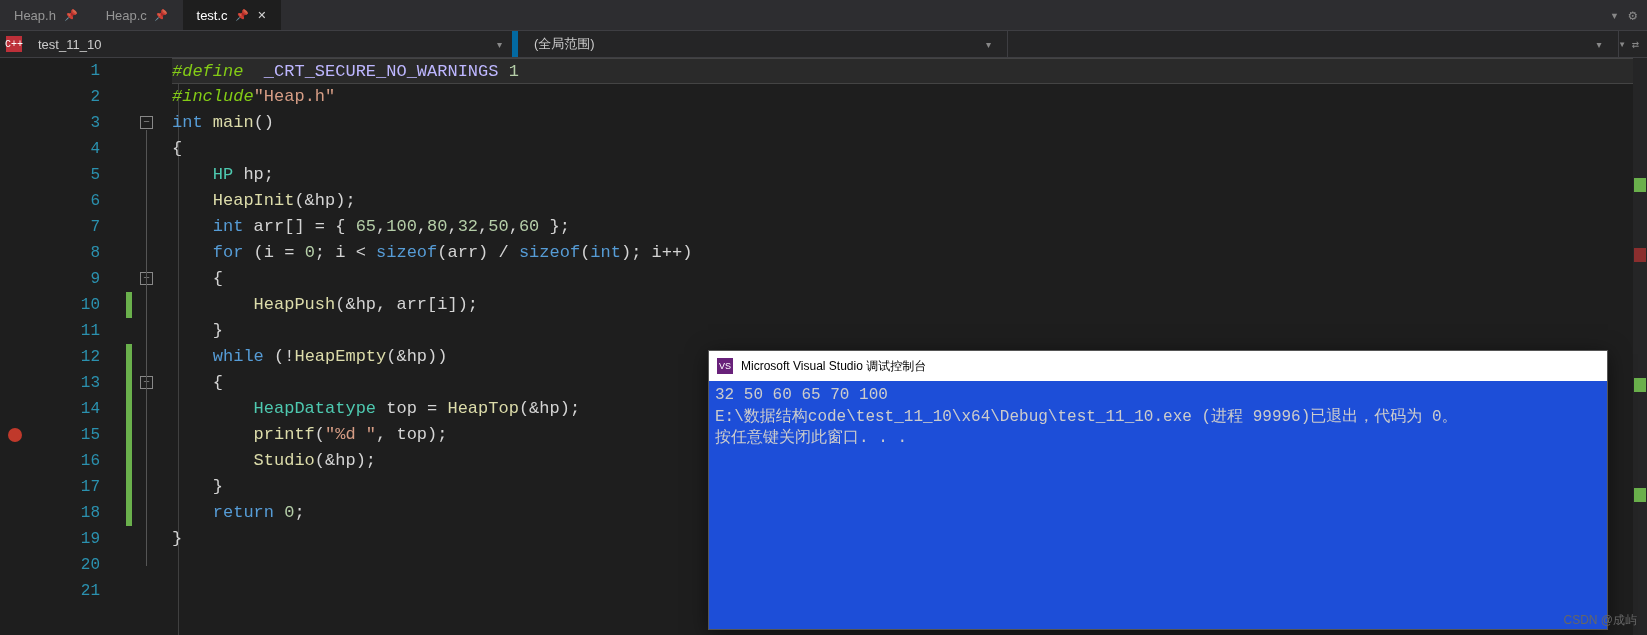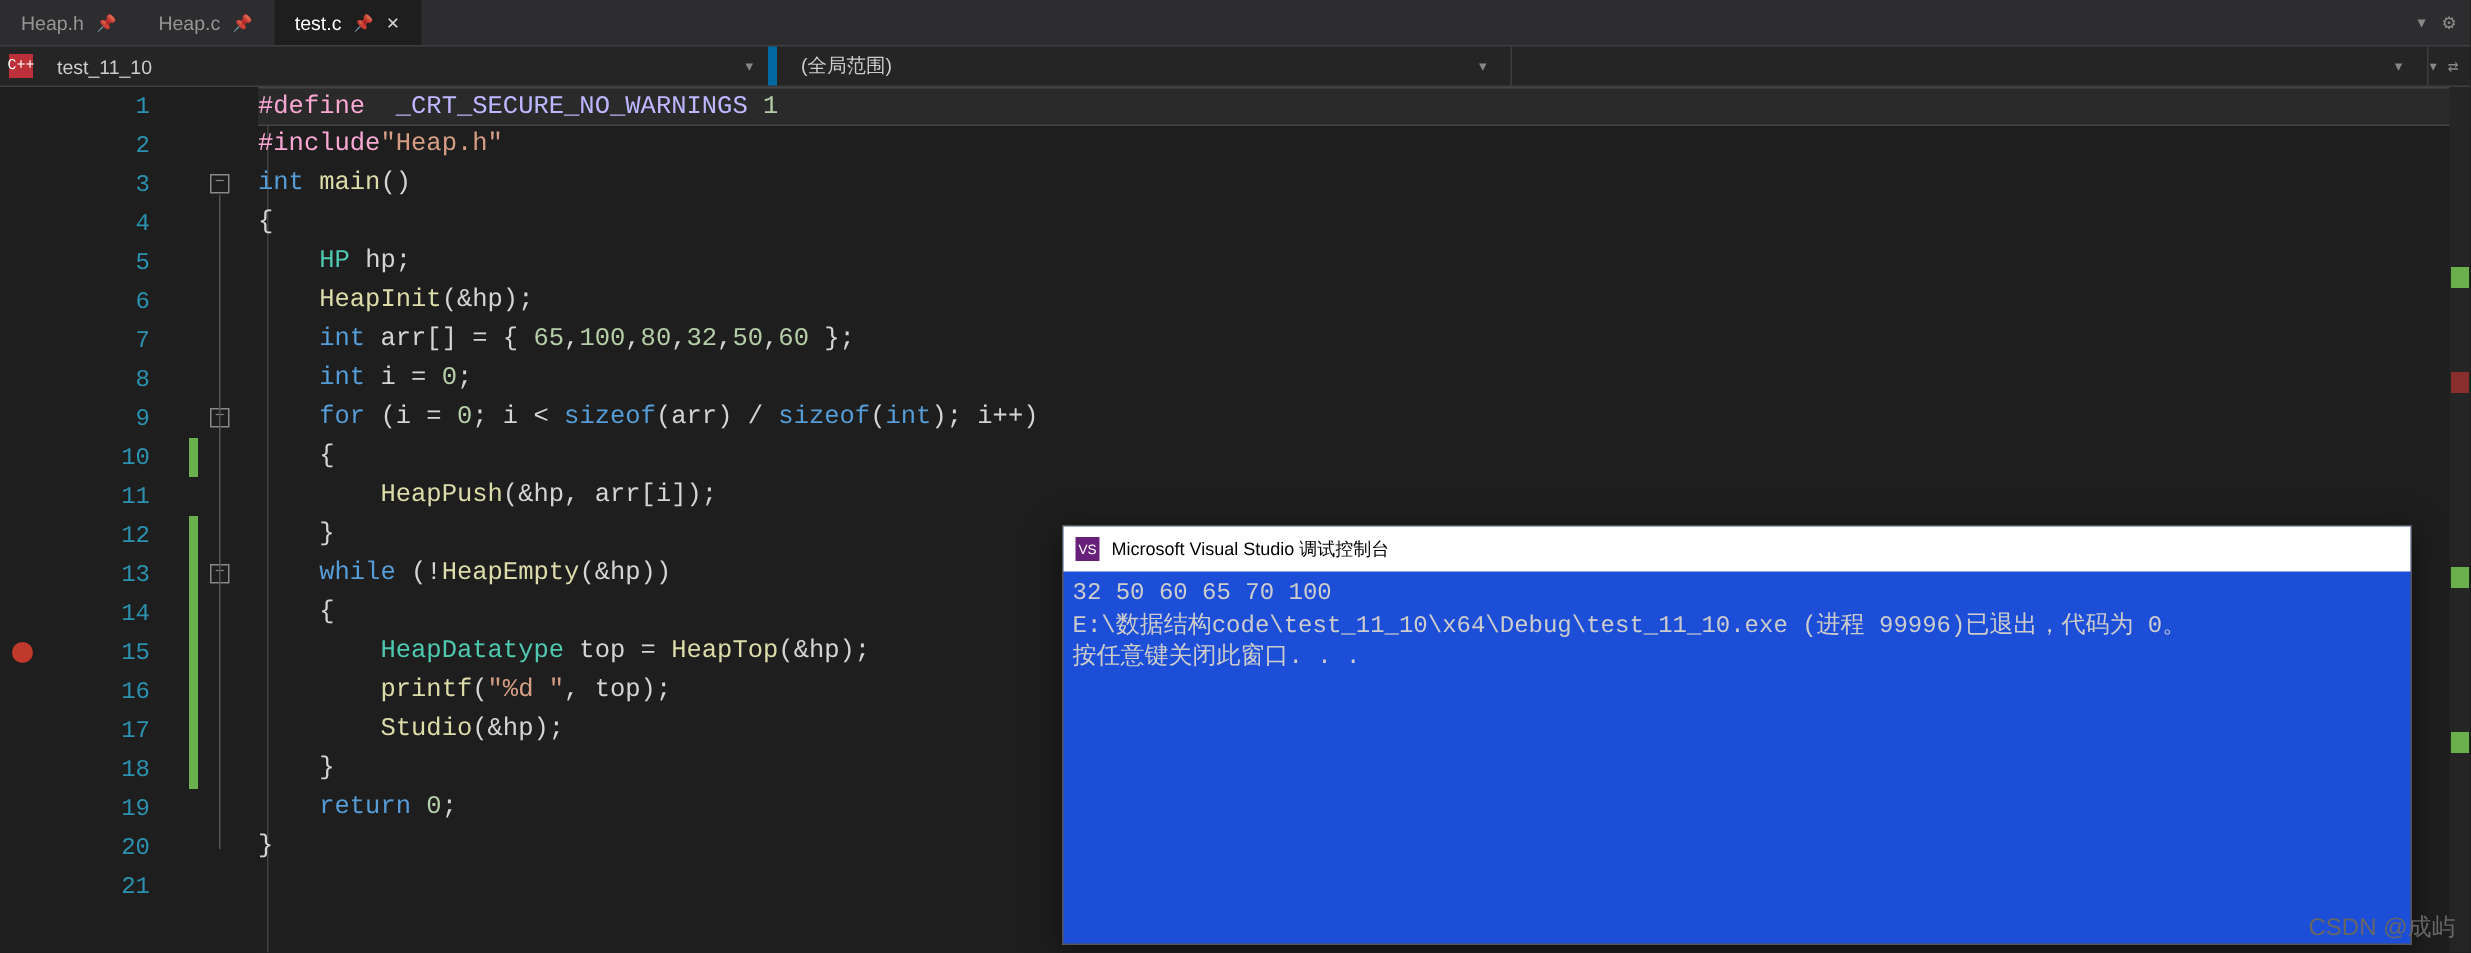--- a/index.html
+++ b/index.html
@@ -29,32 +29,32 @@
 .ln-col { flex:1; background:#1e1e1e; text-align:right; padding-right:26px; }
 .ln { height:26px; line-height:26px; color:#2b91af; font-size:16px; }
 .marker-col { width:44px; background:#1e1e1e; position:relative; }
 .fold { position:absolute; left:14px; width:13px; height:13px; border:1px solid #888; background:#1e1e1e; font-size:11px; line-height:11px; text-align:center; color:#888; cursor:pointer; }
 .grn { position:absolute; left:0; width:6px; background:#6ab04c; }
 .vline { position:absolute; left:20px; width:1px; background:#555; }
 .code-area { flex:1; padding-left:2px; position:relative; font-size:17px; }
 .cl { height:26px; line-height:26px; white-space:pre; position:relative; }
 .cl.hl { background:#2a2a2a; border-top:1px solid #444; border-bottom:1px solid #444; }
 .guide { position:absolute; top:0; bottom:0; width:1px; background:#404040; }
-.k { color:#569cd6; } .d { color:#f9a8d4; } .m { color:#beb7ff; } .s { color:#d69d85; } .n { color:#b5cea8; } .f { color:#dcdcaa; } .t { color:#4ec9b0; } .p { color:#d4d4d4; }
+.k { color:#569cd6; } .d { color:#84cc16;font-style:italic; } .m { color:#beb7ff; } .s { color:#d69d85; } .n { color:#b5cea8; } .f { color:#dcdcaa; } .t { color:#4ec9b0; } .p { color:#d4d4d4; }
 .scroll-ind{position:absolute;right:0;top:58px;width:14px;bottom:0;background:#252526;}
 .sbox{position:absolute;right:1px;width:12px;height:14px;}
 .sgrn{background:#6ab04c;} .sred{background:#8b2e2e;}
 
 
 .console { position:absolute; top:350px; left:708px; width:900px; height:280px; background:#1d4ed8; border:1px solid #555; box-shadow:0 4px 20px rgba(0,0,0,.5); }
 .con-title { height:30px; background:#fff; color:#000; display:flex; align-items:center; padding:0 8px; font-family:"Segoe UI","Microsoft YaHei",sans-serif; font-size:12px; gap:8px; }
 .con-icon { width:16px; height:16px; background:#68217a; color:#fff; font-size:9px; display:flex; align-items:center; justify-content:center; }
 .con-body { padding:4px 6px; color:#ccc; font-family:"NSimSun","Courier New",monospace; font-size:16px; white-space:pre; line-height:1.35; }
 
-.watermark { position:absolute; bottom:6px; right:10px; color:#666; font-family:"Segoe UI",sans-serif; font-size:16px; }
+.watermark { position:absolute; bottom:6px; right:10px; color:#666; font-family:"Segoe UI",sans-serif; font-size:12px; }
 </style>
 </head>
 <body>
 
 <div class="tab-bar">
   <div class="tab">
       <span>Heap.h</span>
       <span class="pin">📌</span>
     </div>
   <div class="tab">
@@ -132,21 +132,20 @@
   </div>
   <div class="code-area">
     <div class="guide" style="left:8px"></div>
     <div class="cl hl"><span class="d">#define</span><span class="m">  _CRT_SECURE_NO_WARNINGS</span><span class="n"> 1</span></div>
     <div class="cl"><span class="d">#include</span><span class="s">"Heap.h"</span></div>
     <div class="cl"><span class="k">int</span><span class="f"> main</span><span class="p">()</span></div>
     <div class="cl"><span class="p">{</span></div>
     <div class="cl"><span class="t">    HP</span><span class="p"> hp;</span></div>
     <div class="cl"><span class="f">    HeapInit</span><span class="p">(&amp;hp);</span></div>
     <div class="cl"><span class="k">    int</span><span class="p"> arr[] = { </span><span class="n">65</span><span class="p">,</span><span class="n">100</span><span class="p">,</span><span class="n">80</span><span class="p">,</span><span class="n">32</span><span class="p">,</span><span class="n">50</span><span class="p">,</span><span class="n">60</span><span class="p"> };</span></div>
-    <div class="cl"><span class="k">    int</span><span class="p"> i = </span><span class="n">0</span><span class="p">;</span></div>
     <div class="cl"><span class="k">    for</span><span class="p"> (i = </span><span class="n">0</span><span class="p">; i &lt; </span><span class="k">sizeof</span><span class="p">(arr) / </span><span class="k">sizeof</span><span class="p">(</span><span class="k">int</span><span class="p">); i++)</span></div>
     <div class="cl"><span class="p">    {</span></div>
     <div class="cl"><span class="f">        HeapPush</span><span class="p">(&amp;hp, arr[i]);</span></div>
     <div class="cl"><span class="p">    }</span></div>
     <div class="cl"><span class="k">    while</span><span class="p"> (!</span><span class="f">HeapEmpty</span><span class="p">(&amp;hp))</span></div>
     <div class="cl"><span class="p">    {</span></div>
     <div class="cl"><span class="t">        HeapDatatype</span><span class="p"> top = </span><span class="f">HeapTop</span><span class="p">(&amp;hp);</span></div>
     <div class="cl"><span class="f">        printf</span><span class="p">(</span><span class="s">"%d "</span><span class="p">, top);</span></div>
     <div class="cl"><span class="f">        Studio</span><span class="p">(&amp;hp);</span></div>
     <div class="cl"><span class="p">    }</span></div>

